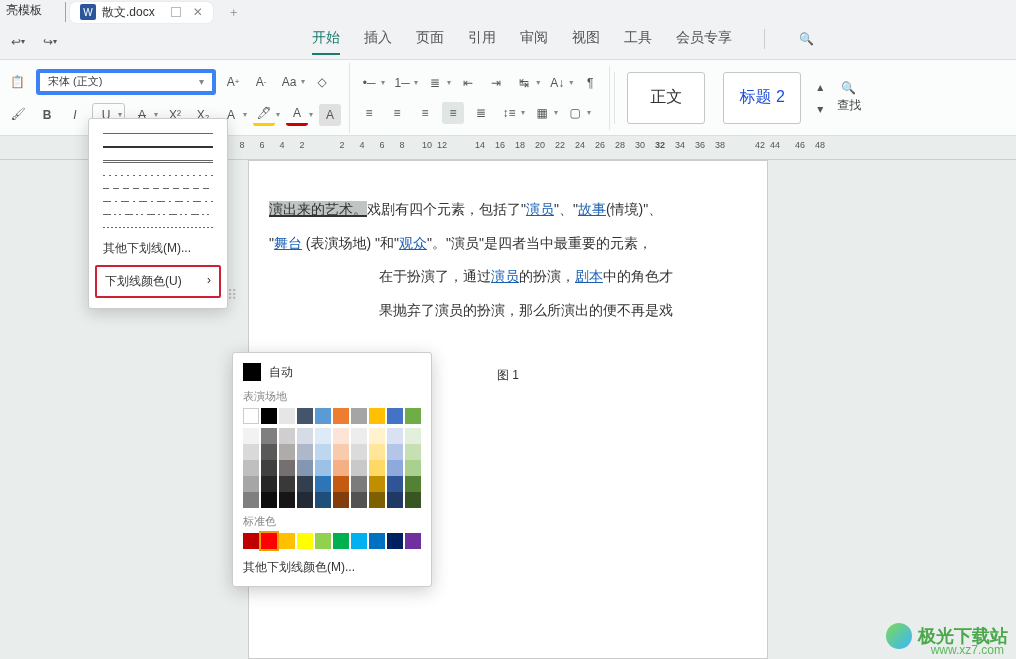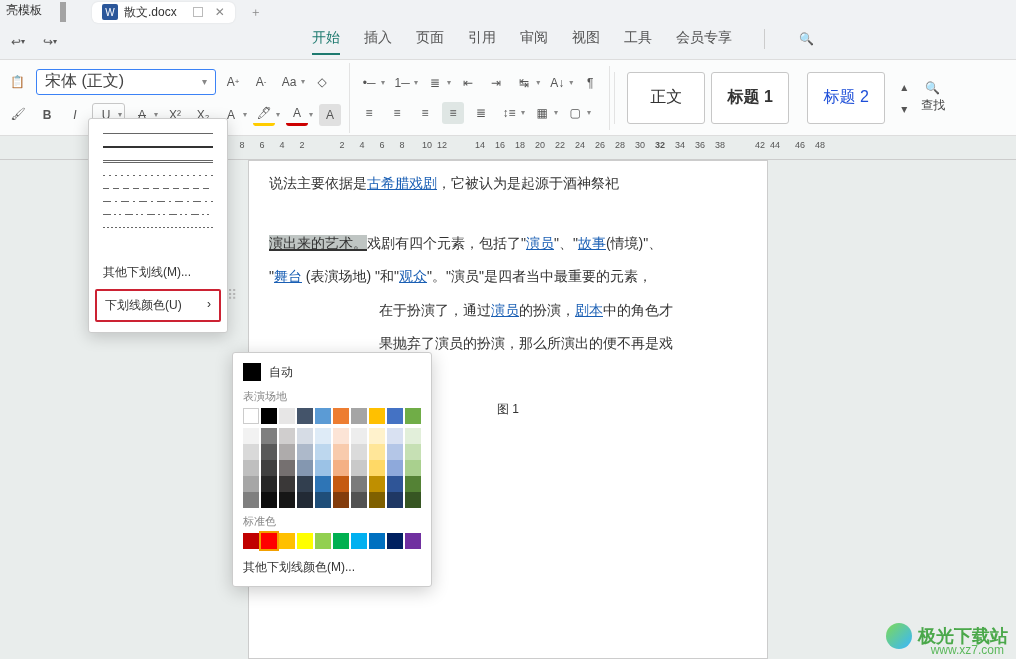--- a/index.html
+++ b/index.html
@@ -9,37 +9,37 @@
     background: #f0f2f4;
     width: 1016px;
     height: 659px;
     overflow: hidden;
     position: relative;
     font-size: 12px;
     color: #333;
   }
   
   .tab-row { height: 24px; background: #f0f2f4; display:flex; align-items:center; padding-left:6px; }
-  .tab-sep { width:60px; height:20px; border-right:6px solid #a3a3a3; margin-right:26px;}
+  .tab-sep { width:60px; height:20px; border-right:1px solid #a3a3a3; margin-right:4px;}
   .doc-tab { background:#fff; border-radius:6px; padding:2px 10px; display:flex; align-items:center; gap:6px; font-size:12px; box-shadow:0 0 2px rgba(0,0,0,.1);}
   .doc-tab .w { background:#2b579a; color:#fff; width:16px; height:16px; display:flex;align-items:center;justify-content:center;font-size:10px;border-radius:2px;}
   .doc-tab .mini { width:10px;height:10px;border:1px solid #bbb; margin-left:10px;}
   .doc-tab .cls { margin-left:6px; color:#888;}
   .plus-tab { width:22px;height:22px;margin-left:10px;display:flex;align-items:center;justify-content:center;color:#888;}
   
   .menu-row { height:36px; display:flex; align-items:center; padding-left:8px; gap:12px; border-bottom:1px solid #ddd;}
   .small-ico { width:20px;height:20px;display:flex;align-items:center;justify-content:center;color:#555;}
   .menu-tabs { display:flex; gap:24px; margin-left:240px;}
   .menu-tab { font-size:14px; color:#555; padding-bottom:6px;}
   .menu-tab.active { color:#1e7a6f; border-bottom:2px solid #1e7a6f; font-weight:500;}
   .sep-v { width:1px;height:20px;background:#ccc;margin:0 8px;}
   
   .ribbon { height:76px; background:#fbfcfc; border-bottom:1px solid #ddd; display:flex; align-items:center; padding-left:8px;}
   .ribbon-group { display:flex; flex-direction:column; gap:8px; padding:6px 8px; border-right:1px solid #e3e3e3;}
-  .font-select { width:180px;height:26px;border:1px solid #3b82f6;border-radius:3px;background:#fff;display:flex;align-items:center;padding:0 8px;font-size:16px;color:#444;position:relative;}
+  .font-select { width:180px;height:26px;border:4px solid #3b82f6;border-radius:3px;background:#fff;display:flex;align-items:center;padding:0 8px;font-size:11px;color:#444;position:relative;}
   .font-select::after { content:"▾"; position:absolute; right:8px; color:#888; font-size:10px;}
   .row-btns { display:flex; gap:6px; align-items:center;}
   .ico { width:22px;height:22px;display:flex;align-items:center;justify-content:center;color:#555;border-radius:3px;}
   .ico-split { display:flex;align-items:center;}
   .ico-split .caret { font-size:8px;margin-left:1px;color:#888;}
   .styles-box { display:flex; align-items:center; gap:0; border-left:1px solid #e3e3e3; padding-left:12px; margin-left:4px;}
   .style-btn { width:78px;height:52px;border:1px solid #c7c7c7;background:#fff;display:flex;align-items:center;justify-content:center;font-size:16px;margin-right:6px;border-radius:3px;}
   .style-btn.heading1 { font-weight:bold;}
   .style-btn.heading2 { color:#1d4ed8;margin-left:12px;}
   .find-btn { display:flex;flex-direction:column;align-items:center;gap:2px;padding:4px 6px;font-size:12px;color:#444;}
@@ -58,21 +58,21 @@
   .ul-panel { position:absolute; top:118px; left:88px; width:140px; background:#fff; border:1px solid #ccc; border-radius:3px; box-shadow:0 4px 16px rgba(0,0,0,.18); z-index:50; padding:8px 0;}
   .ul-line-row { padding:6px 14px;}
   .ul-line { height:1px; background:#666; width:100%;}
   .ul-line.thick { height:2px; background:#333;}
   .ul-line.double { border-top:1px solid #666; border-bottom:1px solid #666; height:3px; background:transparent;}
   .ul-line.dashed { background:repeating-linear-gradient(90deg,#666 0 6px,transparent 6px 10px);}
   .ul-line.dotted { background:repeating-linear-gradient(90deg,#666 0 2px,transparent 2px 6px);}
   .ul-line.dashdot { background:repeating-linear-gradient(90deg,#666 0 8px,transparent 8px 12px,#666 12px 14px,transparent 14px 18px);}
   .ul-line.dashdot2 { background:repeating-linear-gradient(90deg,#666 0 8px,transparent 8px 11px,#666 11px 13px,transparent 13px 16px,#666 16px 18px,transparent 18px 22px);}
   .ul-line.wave { background:repeating-linear-gradient(90deg,#666 0 2px,transparent 2px 4px);}
-  .ul-text { padding:6px 14px; font-size:12px; color:#333; display:flex; justify-content:space-between;margin-top:24px;}
+  .ul-text { padding:6px 14px; font-size:12px; color:#333; display:flex; justify-content:space-between;}
   .ul-text.highlight { border:2px solid #c23; border-radius:2px; margin:2px 6px; padding:6px 8px;}
   
   .color-popup { position:absolute; top:352px; left:232px; width:200px; background:#fff; border:1px solid #ccc; border-radius:3px; box-shadow:0 4px 18px rgba(0,0,0,.2); z-index:60; padding:8px 10px;}
   .cp-row { display:flex;align-items:center;gap:8px;padding:2px 0;}
   .swatch-big { width:18px;height:18px;}
   .cp-title { font-size:11px; color:#888; margin:6px 0 4px;}
   .swatch-grid { display:grid; grid-template-columns:repeat(10,16px); gap:2px;}
   .sw { width:16px;height:16px;}
   .sw.sel { outline:2px solid #f2a000;}
   
@@ -205,21 +205,20 @@
           <span class="caret">▾</span>
         </div>
       <div class="ico-split">
           <span class="ico">▢</span>
           <span class="caret">▾</span>
         </div>
     </div>
   </div>
   <div class="styles-box">
     <div class="style-btn">正文</div>
-    <div class="style-btn heading1">标题 1</div>
     <div class="style-btn heading2">标题 2</div>
     <div style="display:flex;flex-direction:column;gap:0;margin-left:2px;">
       <div class="ico">▴</div>
       <div class="ico">▾</div>
     </div>
   </div>
   <div class="find-btn">
     <span>🔍</span>
     <span>查找</span>
   </div>
@@ -254,23 +253,20 @@
       <span class="tick-text" style="width: 20px; text-align: center;"></span>
       <span class="tick-text" style="width: 20px; text-align: center;">42</span>
       <span class="tick-text" style="width: 20px; ">44</span>
       <span class="tick-text" style="width: 20px; text-align: center;">46</span>
       <span class="tick-text" style="width: 20px; text-align: center;">48</span>
     </div>
 </div>
 
 <div class="doc-area">
   <div class="page">
-    <div class="doc-line">
-      <span>说法主要依据是</span><a class="link">古希腊戏剧</a><span>，它被认为是起源于酒神祭祀</span>
-    </div>
     <div style="height:26px"></div>
     <div class="grip">⠿</div>
     <div class="doc-line">
       <span class="sel">演出来的艺术。</span><span>戏剧有四个元素，包括了"</span><a class="link">演员</a><span>"、"</span><a class="link">故事</a><span>(情境)"、</span>
     </div>
     <div class="doc-line">
       <span>"</span><a class="link">舞台</a><span> (表演场地) "和"</span><a class="link">观众</a><span>"。"演员"是四者当中最重要的元素，</span>
     </div>
     <div class="doc-line" style="padding-left:110px">
       <span>在于扮演了，通过</span><a class="link">演员</a><span>的扮演，</span><a class="link">剧本</a><span>中的角色才</span>

